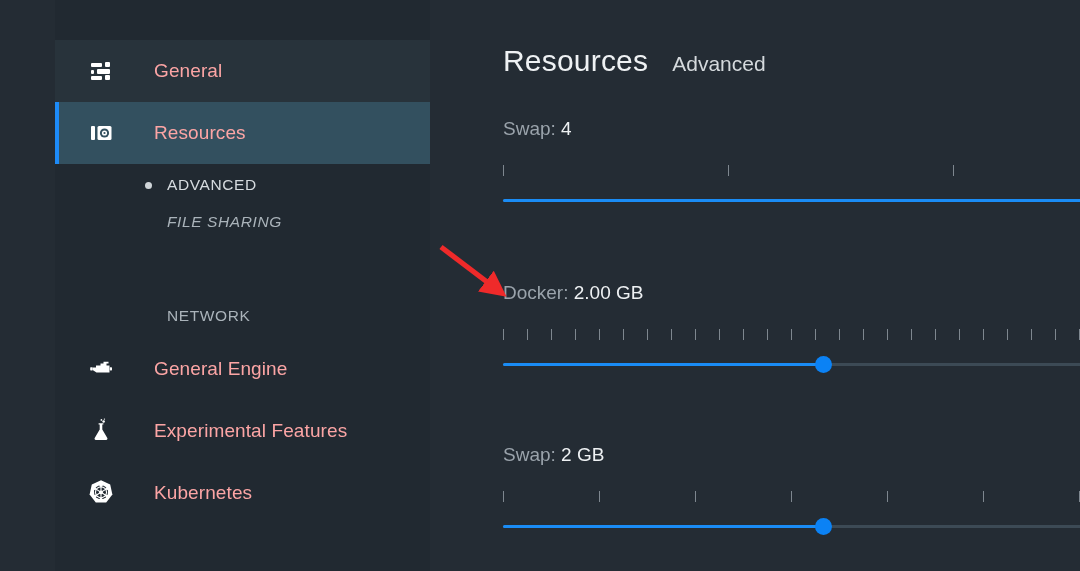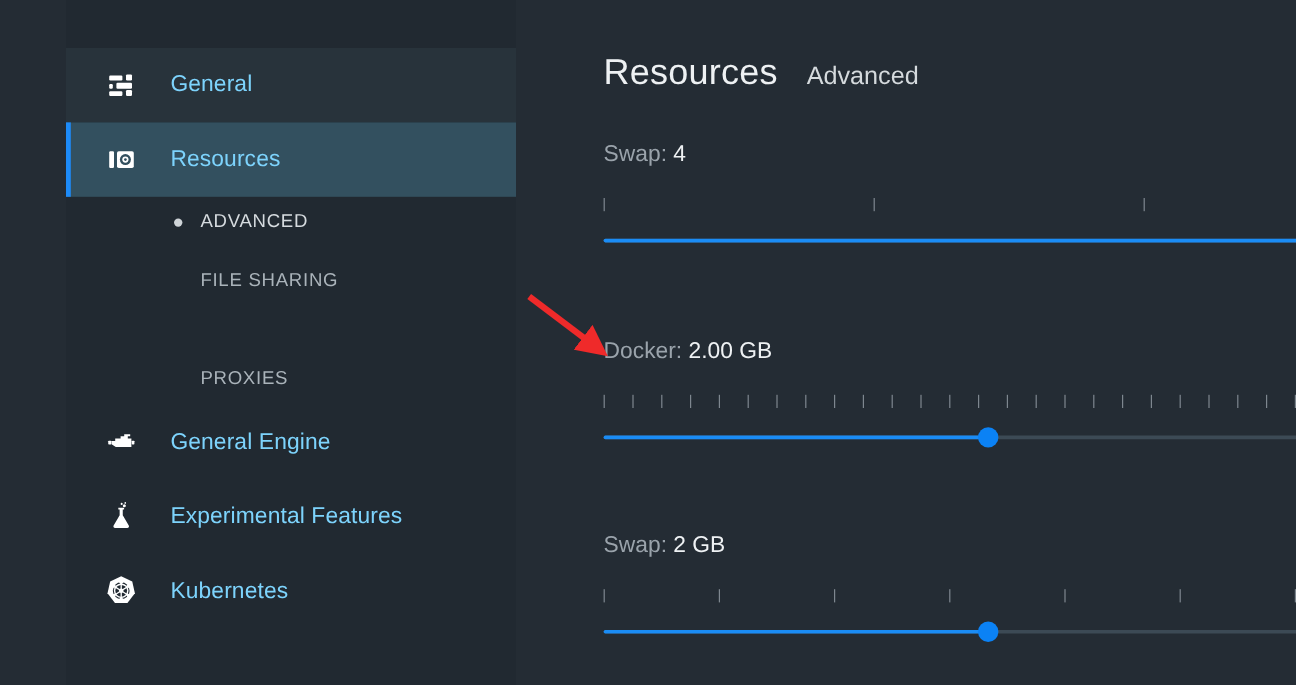--- a/index.html
+++ b/index.html
@@ -51,23 +51,23 @@
     width: 30px;
     height: 30px;
     margin-left: 31px;
     display: flex;
     align-items: center;
     justify-content: center;
     flex: 0 0 auto;
   }
   .nav-icon svg { display: block; }
   .nav-label {
-    margin-left: 26px;
+    margin-left: 38px;
     font-size: 19px;
-    color: #7dd3fc;
+    color: #fca5a5;
     letter-spacing: 0.1px;
     white-space: nowrap;
   }
 
   
   .sub-item {
     position: absolute;
     left: 0;
     width: 375px;
     height: 44px;
@@ -216,25 +216,25 @@
           <circle cx="16.5" cy="13" r="1.1" fill="#33505f"></circle>
         </svg>
       </span>
       <span class="nav-label">Resources</span>
     </div>
 
     <div class="sub-item selected" style="top:163px;">
       <span class="sub-bullet"></span>
       <span class="sub-label">ADVANCED</span>
     </div>
-    <div class="sub-item" style="top:212px;">
+    <div class="sub-item" style="top:200px;font-style:italic;">
       <span class="sub-label">FILE SHARING</span>
     </div>
     <div class="sub-item" style="top:294px;">
-      <span class="sub-label">PROXIES</span>
+      <span class="sub-label">NETWORK</span>
     </div>
 
     <div class="nav-item" style="top:338px;">
       <span class="nav-icon">
         <svg width="26" height="26" viewBox="0 0 26 26">
           <path d="M5 11.5 L8 11.5 L8 9.5 L12.5 9.5 L12.5 7.5 L15.5 7.5 L15.5 5.8 L20.5 5.8 L20.5 7.5 L18.5 7.5 L18.5 9.5 L21.5 9.5 L21.5 16.5 L8.5 16.5 L5 14.2 Z" fill="#ffffff"></path>
           <rect x="2.2" y="11.2" width="2.6" height="3.2" rx="0.6" fill="#ffffff"></rect>
           <rect x="21.8" y="11.2" width="2.2" height="3.2" rx="0.6" fill="#ffffff"></rect>
         </svg>
       </span>

